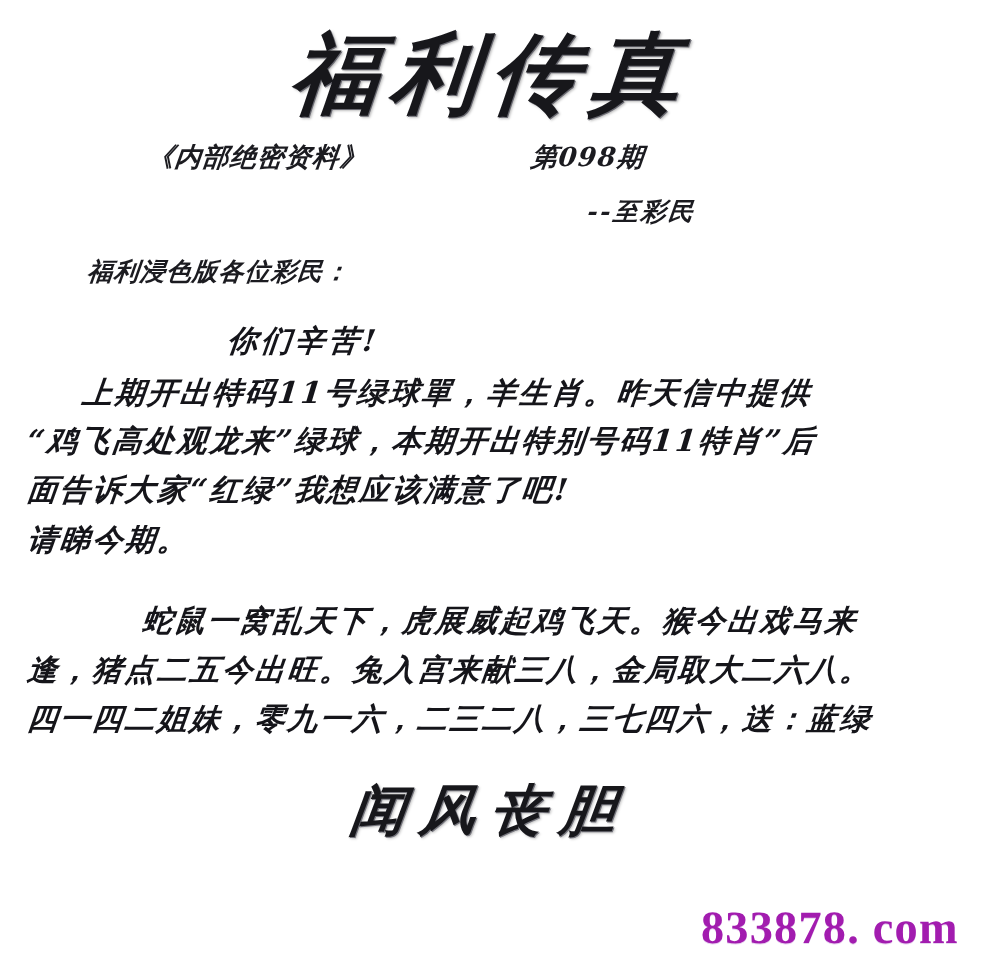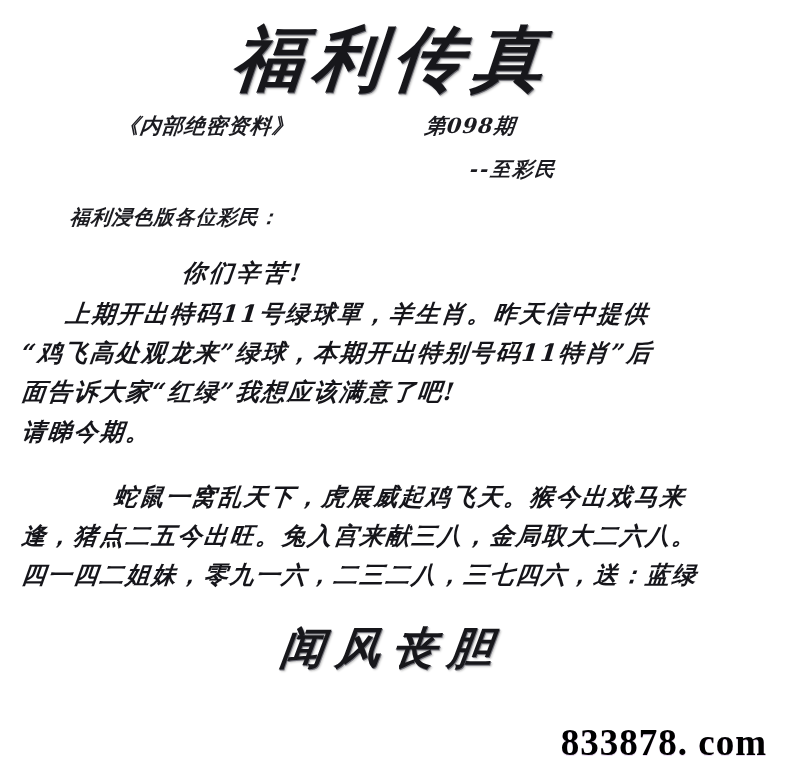--- a/index.html
+++ b/index.html
@@ -147,21 +147,21 @@
   }
 
   
   .watermark {
     position: absolute;
     right: 18px;
     bottom: 8px;
     font-family: "Liberation Serif", serif;
     font-size: 37px;
     font-weight: 700;
-    color: #000000;
+    color: #a21caf;
     letter-spacing: 1px;
     text-shadow: 0 1px 0 #e7d4ef;
   }
 </style>
 </head>
 <body>
 
 <div class="page">
 
   <div class="masthead">

